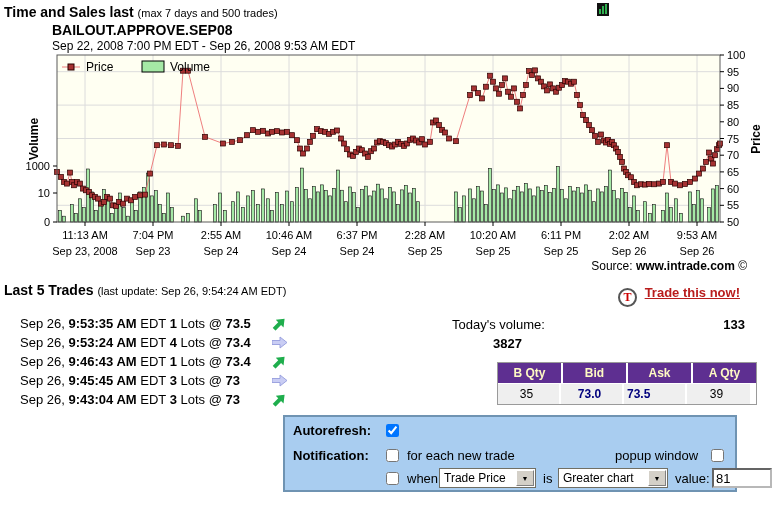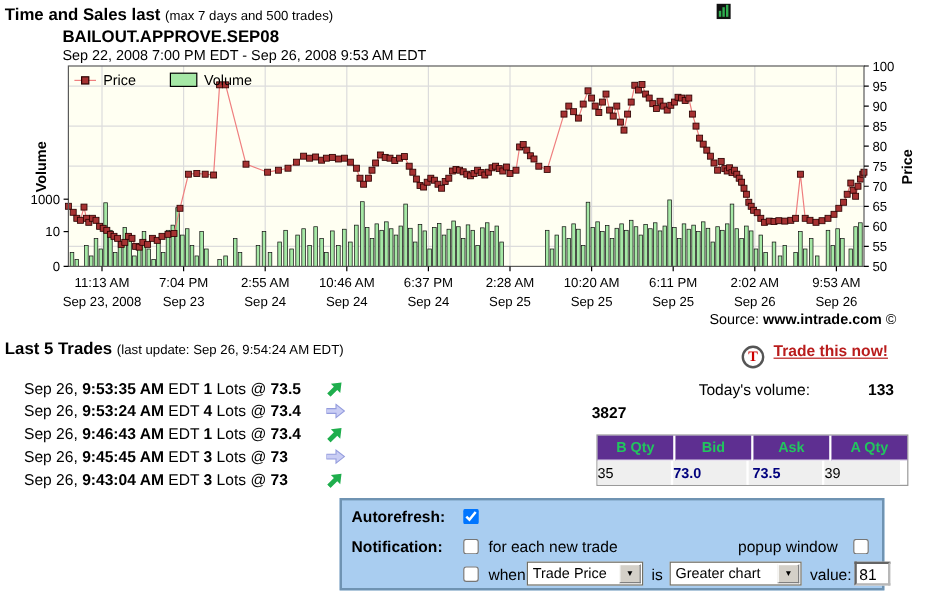--- a/index.html
+++ b/index.html
@@ -22,43 +22,43 @@
   .arr.up svg{transform:rotate(-45deg)}
   .arr.flat{color:#c9cdf4}
   .arr.flat svg polygon{stroke:#949cdd;stroke-width:0.9}
   .tlink{top:285px;left:618px;font-size:13px;font-weight:bold}
   .t-badge{display:inline-block;width:15px;height:15px;border:2px solid #555;border-radius:50%;
            text-align:center;line-height:15px;color:#cc0000;font-family:"Liberation Serif",serif;
            font-weight:bold;font-size:12px;vertical-align:-4px;margin-right:4px;background:#fff}
   .tlink a{color:#b91c1c;text-decoration:underline}
   .summary{left:452px;top:315px;width:293px}
   .summary .srow{display:flex;height:19px;align-items:center}
-  .summary .lab{flex:1;text-align:right;font-size:13px}
+  .summary .lab{flex:1;text-align:left;font-size:13px}
   .summary .val{width:70px;text-align:right;font-size:13px;font-weight:bold}
   .book{left:497px;top:362px;border:1px solid #9a9a9a;background:#fff}
   .book .hrow,.book .drow{display:flex}
-  .book .hc{width:63px;height:20px;background:#5e2f91;color:#22c55e;font-size:12px;font-weight:bold;
+  .book .hc{width:63px;height:20px;background:#5e2f91;color:#fef9c3;font-size:12px;font-weight:bold;
             text-align:center;line-height:20px;border-right:2px solid #fff;border-bottom:1px solid #fff}
   .book .hc:last-child{border-right:none}
   .book .dc{width:63px;height:20px;background:#efefef;font-size:12px;line-height:20px;
             border-right:2px solid #fff;padding:0;box-sizing:border-box}
   .book .dc:last-child{border-right:none}
-  .book .r{text-align:left;padding-right:4px}
+  .book .r{text-align:center;padding-right:4px}
   .book .l{text-align:left;padding-left:3px}
   .navy{color:#00007d;font-weight:bold}
   .panel{left:283px;top:415px;width:450px;height:73px;background:#a9cdf0;border:2px solid #6f93b2}
   .panel .plab{position:absolute;font-size:13px;font-weight:bold}
   .panel .ptext{position:absolute;font-size:13px}
   .panel input[type=checkbox]{position:absolute;width:13px;height:13px;margin:0}
   .sel{position:absolute;height:20px;background:#fff;border:1px solid #716f64;box-sizing:border-box;
        font-size:12px;line-height:18px;padding-left:4px}
   .sel .dbtn{position:absolute;right:1px;top:1px;bottom:1px;width:16px;background:#d4d0c8;
              border:1px solid #808080;border-top-color:#fff;border-left-color:#fff;
              text-align:center;font-size:7px;line-height:16px;color:#000}
-  .vinput{position:absolute;width:30px;height:20px;border:2px inset #b8b8b8;box-sizing:border-box;
+  .vinput{position:absolute;width:60px;height:20px;border:2px inset #b8b8b8;box-sizing:border-box;
           font-size:13px;font-family:"Liberation Sans",sans-serif;padding:0 2px;background:#fff}
   .miniicon{left:597px;top:3px}
 </style>
 </head>
 <body>
 
 <div class="abs page-title">
   <span>Time and Sales last</span>
   <span class="note">(max 7 days and 500 trades)</span>
 </div>

